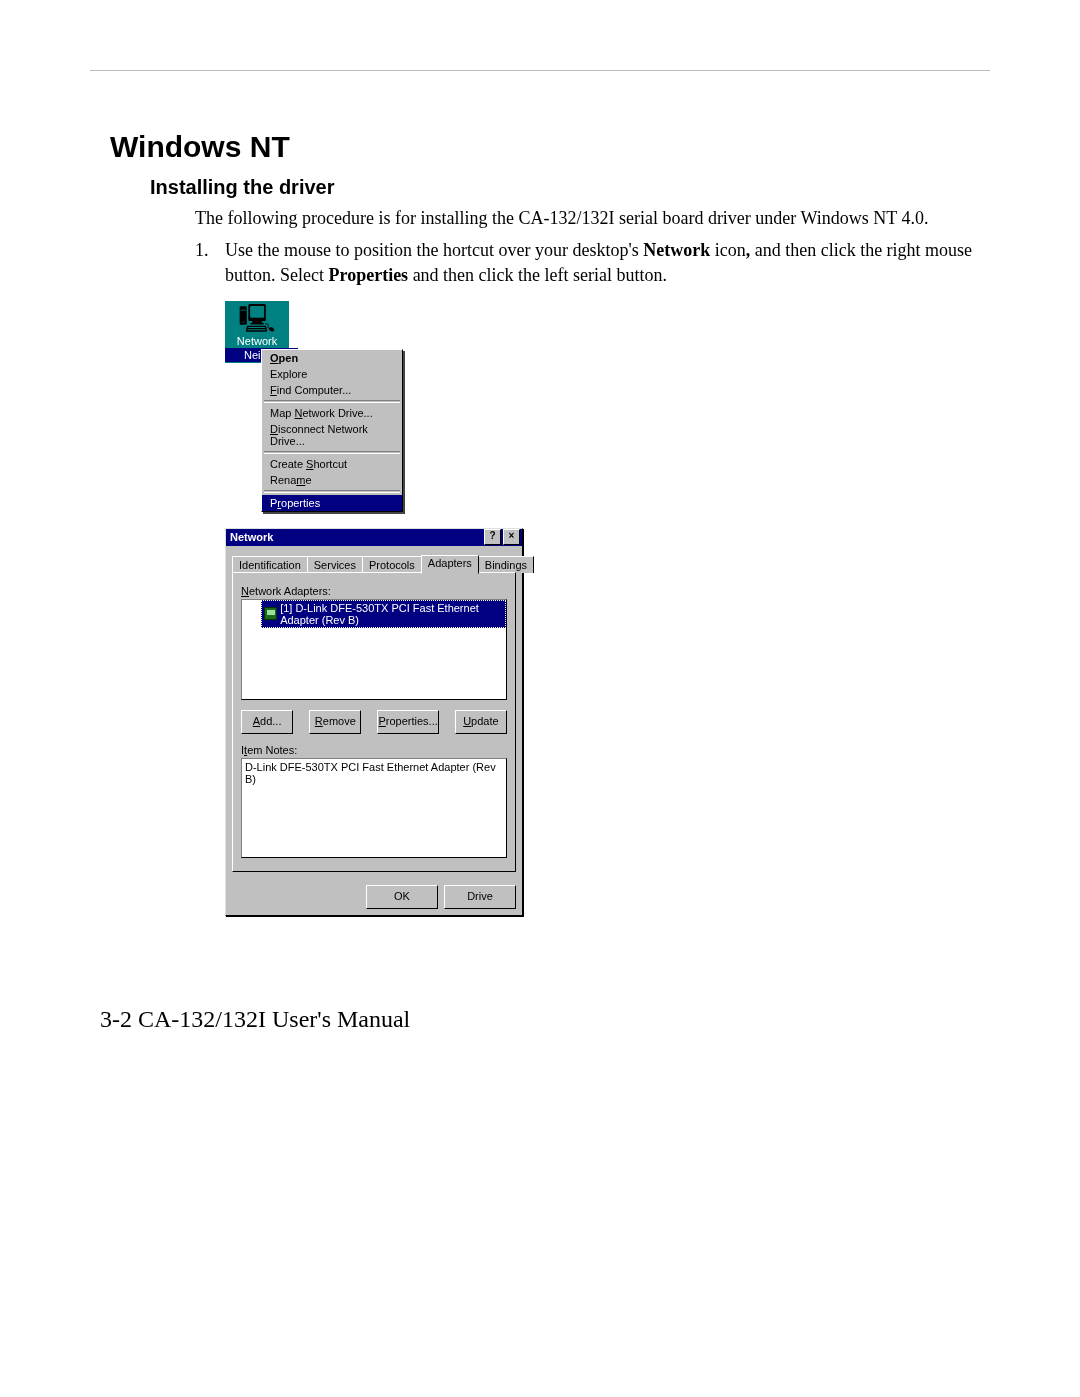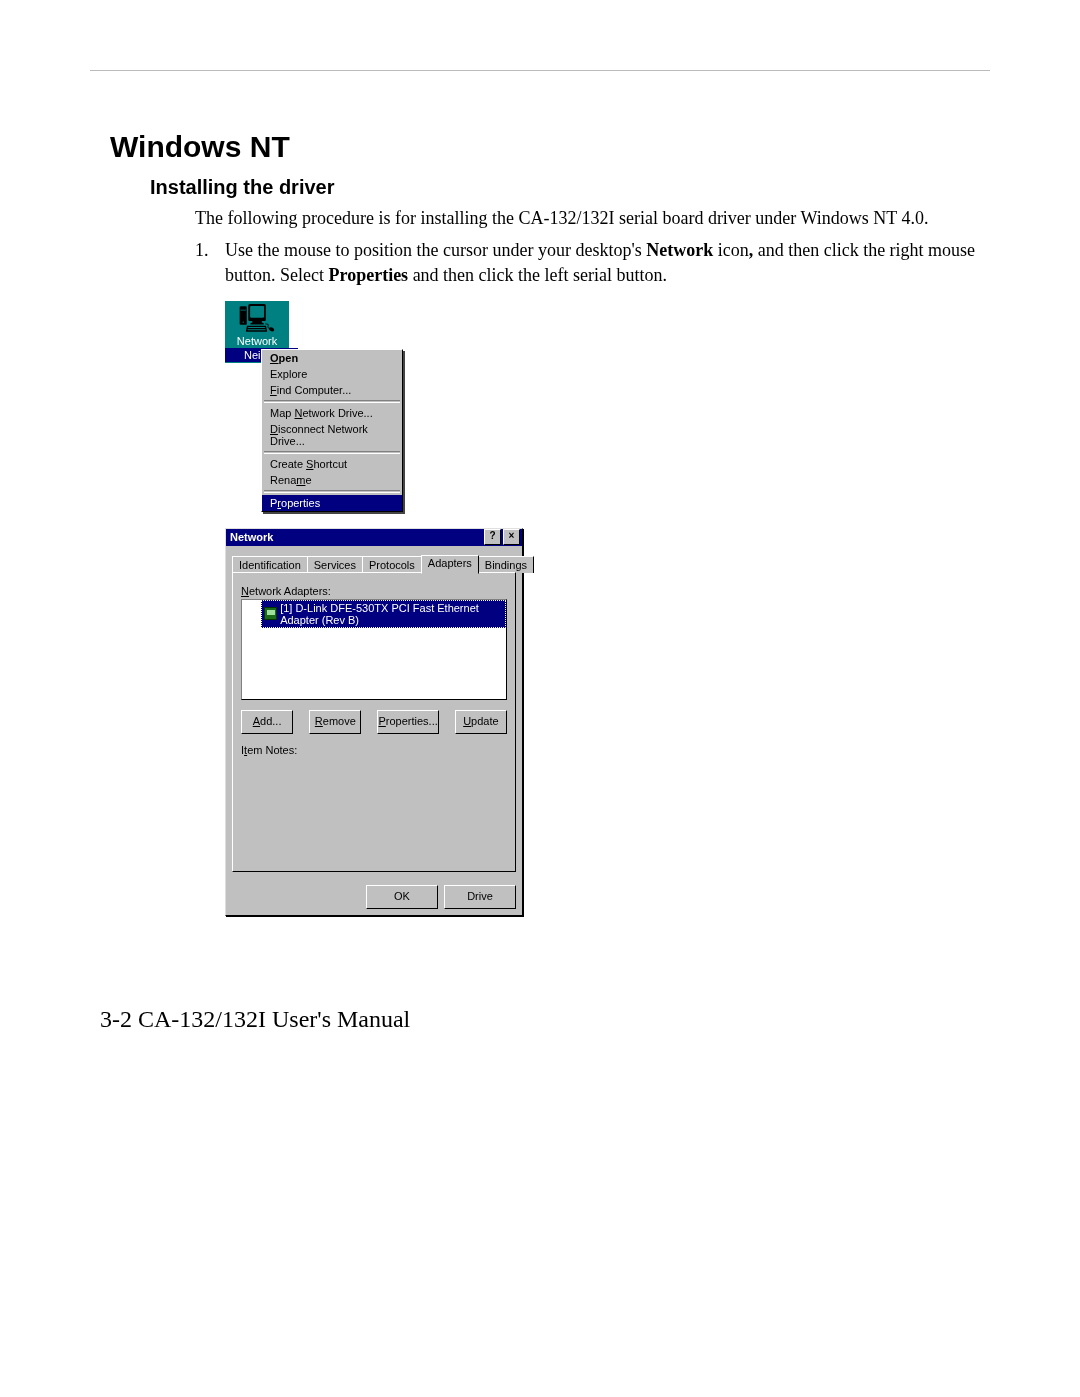--- a/index.html
+++ b/index.html
@@ -69,21 +69,21 @@
 <div class="page">
   <div class="hr-top"></div>
 
   <h1>Windows NT</h1>
   <h2>Installing the driver</h2>
 
   <p class="intro">The following procedure is for installing the CA-132/132I serial board driver under Windows NT 4.0.</p>
 
   <ol class="steps">
     <li>
-      <span>Use the mouse to position the cursor under your desktop's </span><span class="b">Network</span><span> icon</span><span class="b">,</span><span> and then click the right mouse button. Select </span><span class="b">Properties</span><span> and then click the left serial button.</span>
+      <span>Use the mouse to position the hortcut over your desktop's </span><span class="b">Network</span><span> icon</span><span class="b">,</span><span> and then click the right mouse button. Select </span><span class="b">Properties</span><span> and then click the left serial button.</span>
     </li>
   </ol>
 
   <div class="screenshot-block">
     <div class="desk">
       <div class="desk-top">
         <div class="desk-icon">🖳</div>
         <div class="desk-label">Network</div>
       </div>
       <div class="desk-row2">
@@ -131,20 +131,21 @@
               <span>[1] D-Link DFE-530TX PCI Fast Ethernet Adapter (Rev B)</span>
             </div>
           </div>
           <div class="btnrow">
             <div class="btn3d"><span class="ul-ch">A</span>dd...</div>
             <div class="btn3d"><span class="ul-ch">R</span>emove</div>
             <div class="btn3d"><span class="ul-ch">P</span>roperties...</div>
             <div class="btn3d"><span class="ul-ch">U</span>pdate</div>
           </div>
           <div class="lbl" style="margin-top:10px;">I<span class="ul-ch">t</span>em Notes:</div>
+          <div class="notesbox">D-Link DFE-530TX PCI Fast Ethernet Adapter (Rev B)</div>
         </div>
       </div>
       <div class="dlg-footer">
         <div class="btn3d">OK</div>
         <div class="btn3d">Drive</div>
       </div>
     </div>
   </div>
 
   <div class="footer">3-2   CA-132/132I User's Manual</div>

